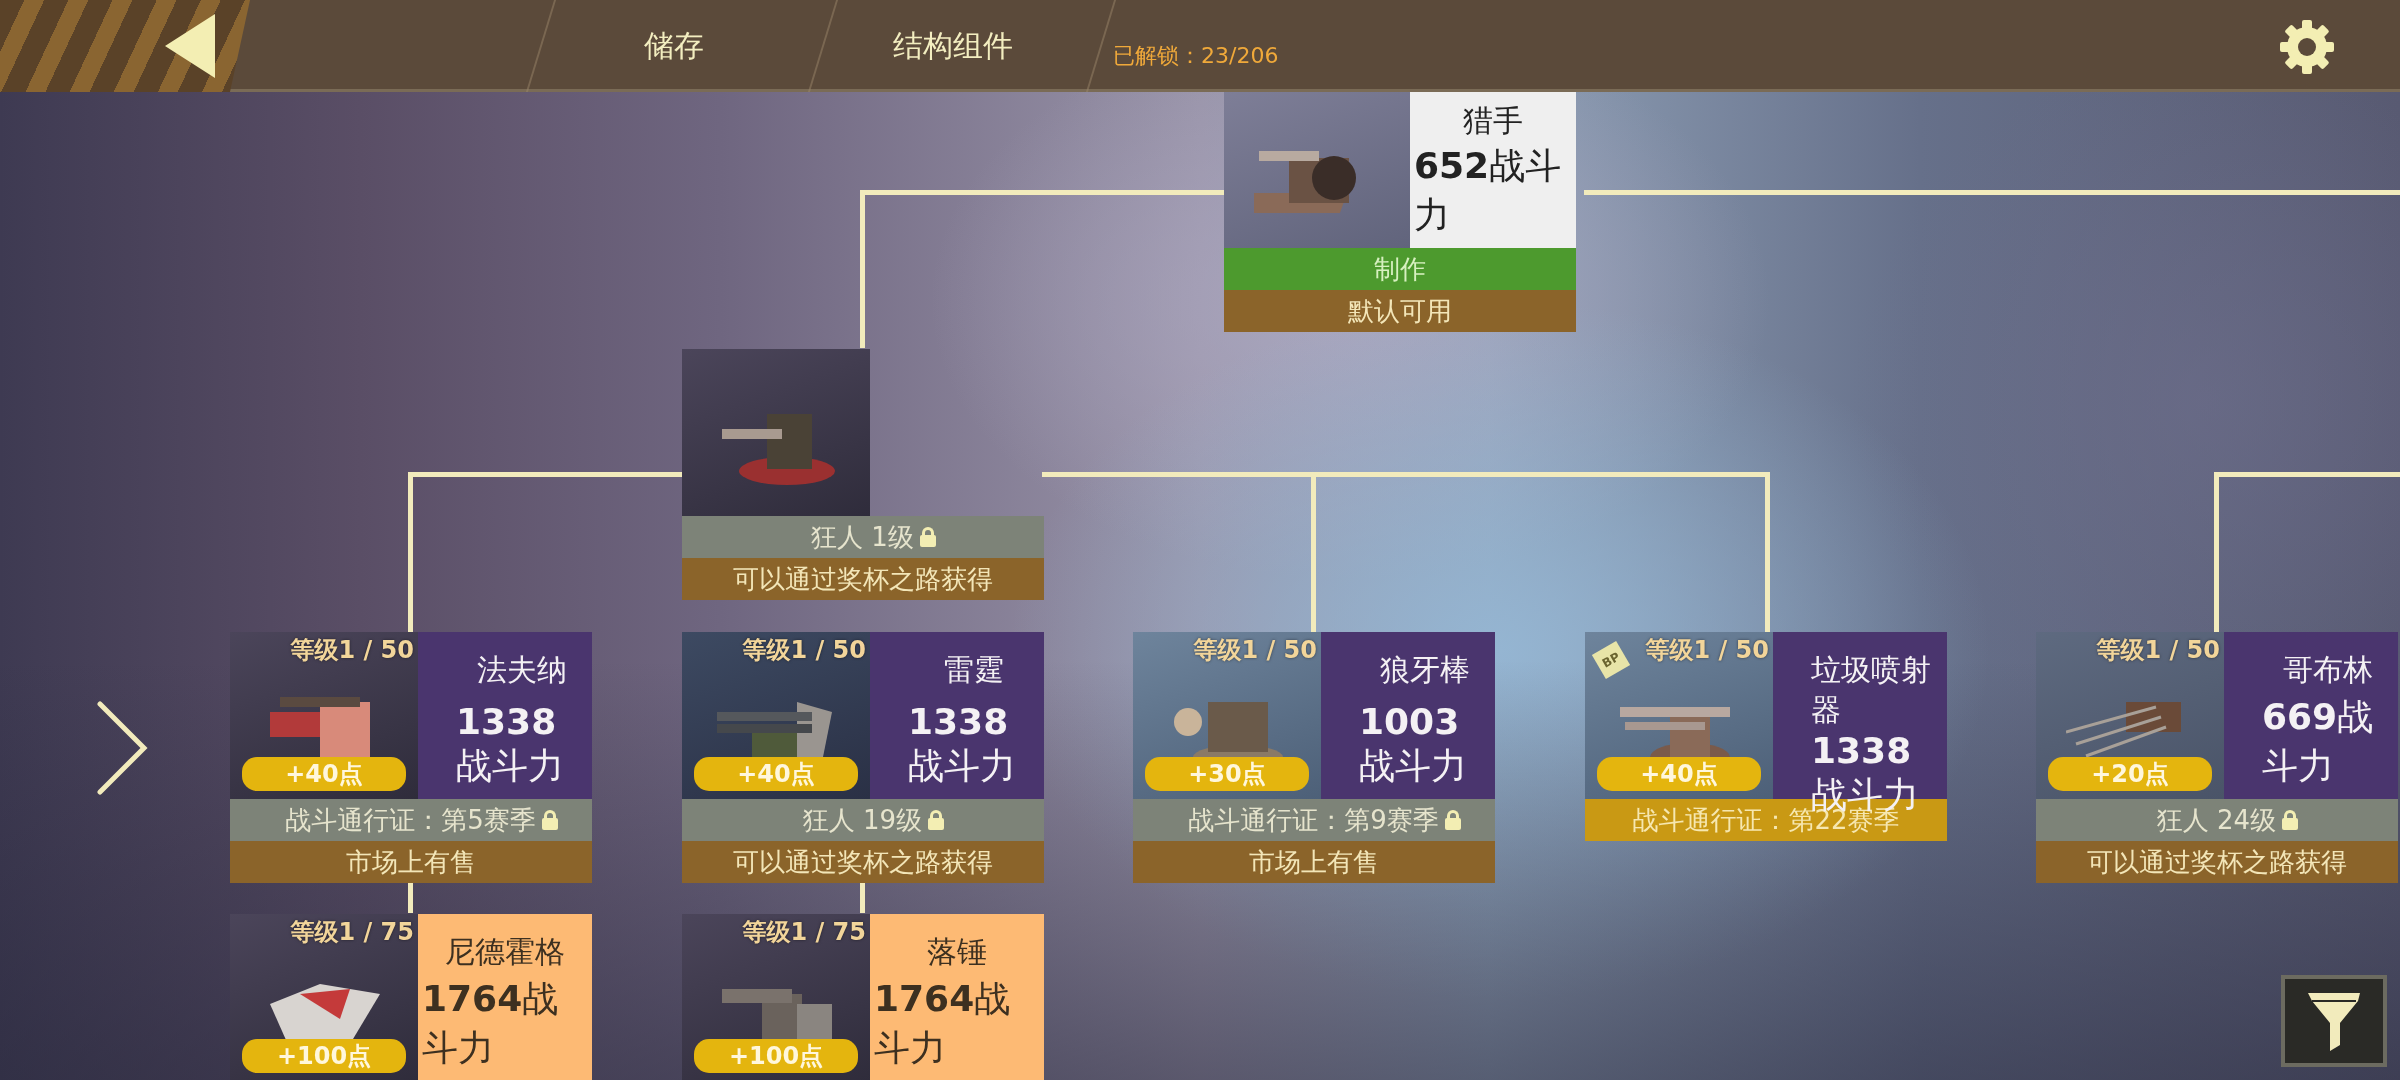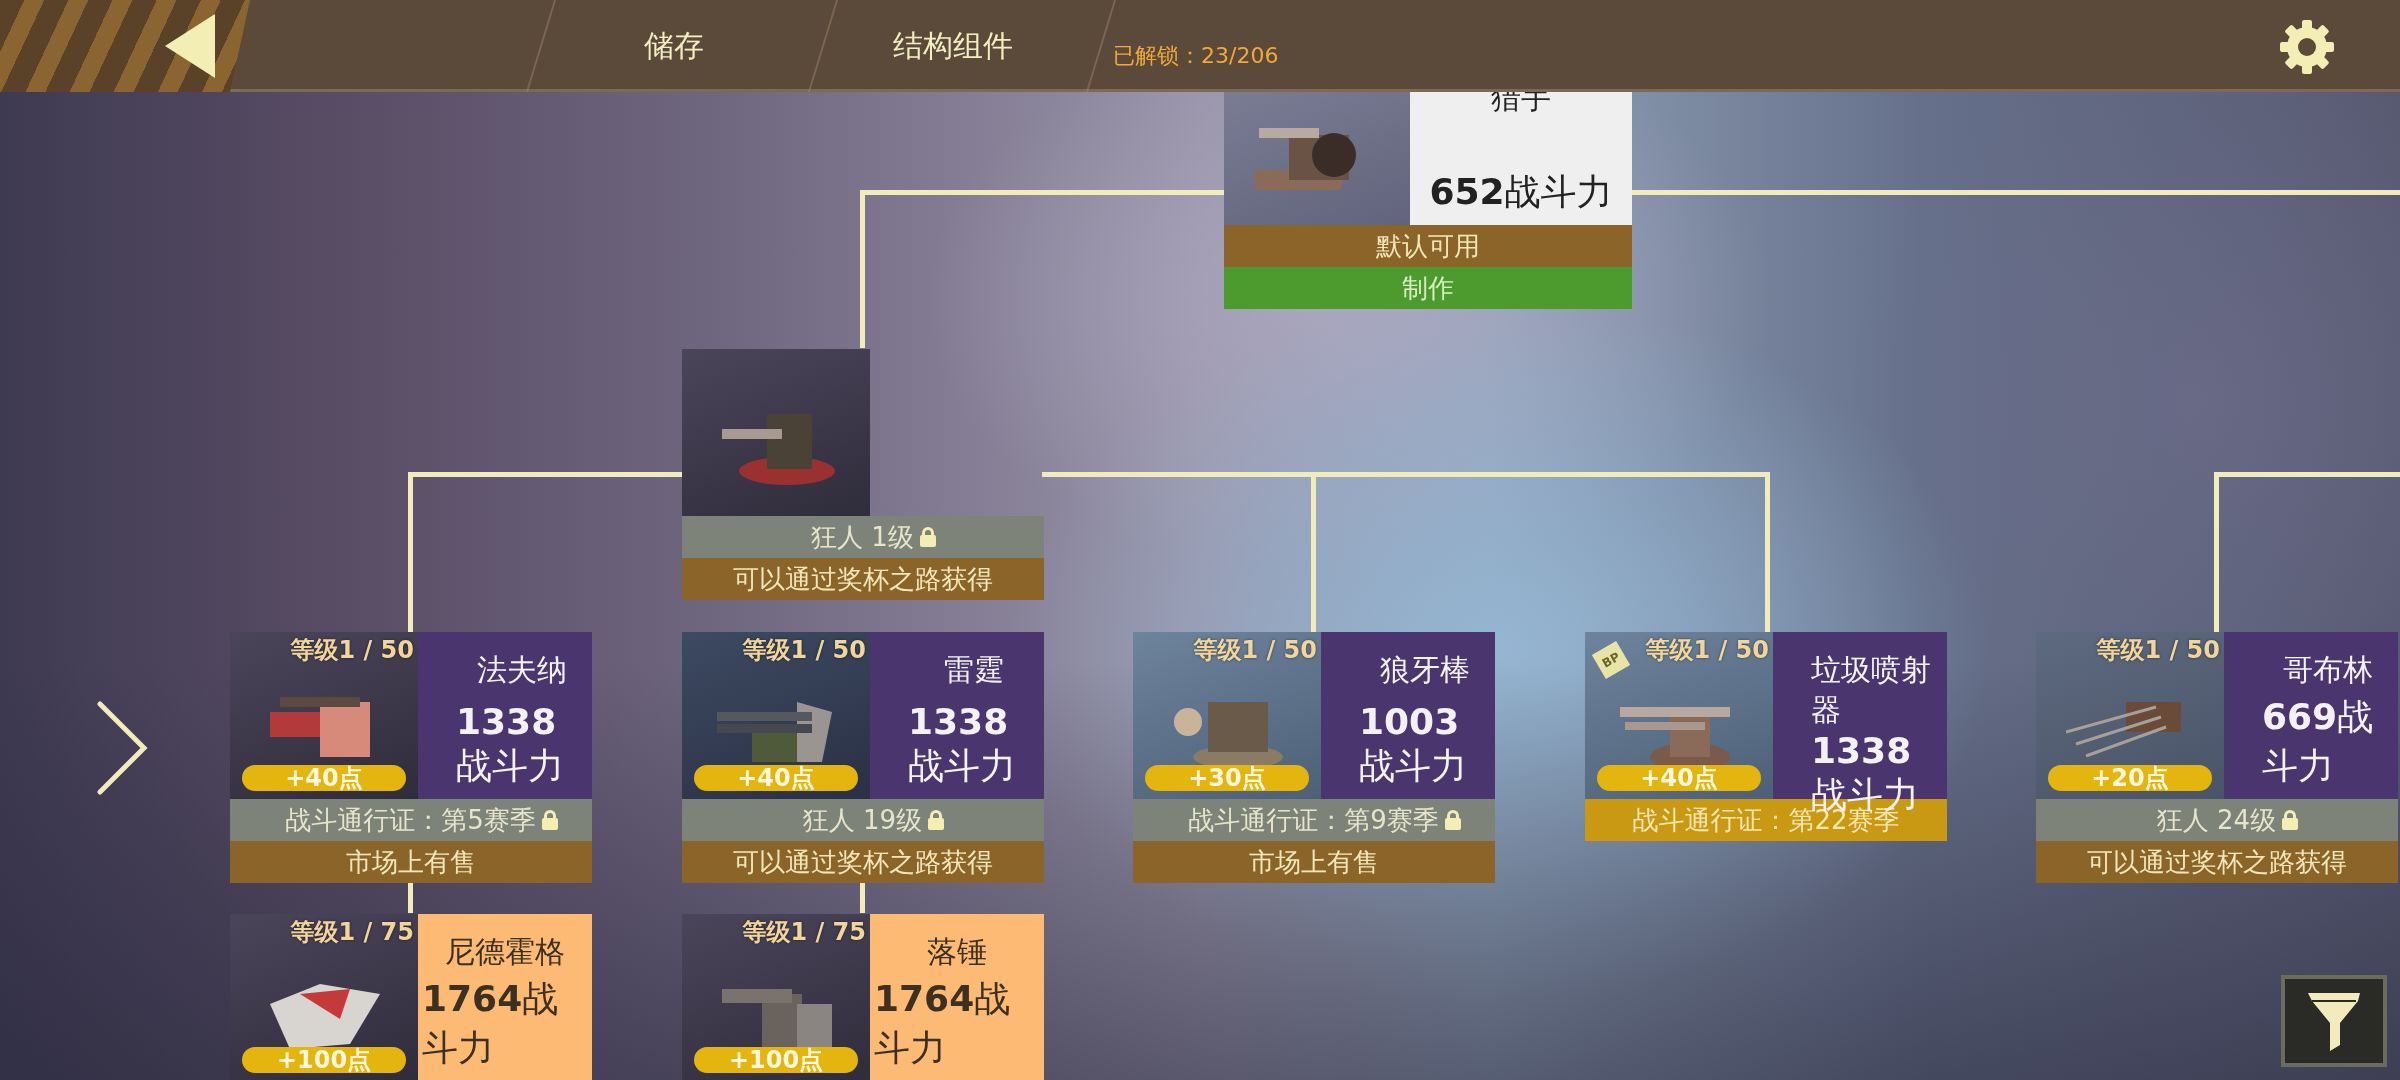--- a/index.html
+++ b/index.html
@@ -98,21 +98,21 @@
   }
   .lock::after {
     content: ""; position: absolute; left: 0; top: 8px; width: 16px; height: 12px; background: #f3eeb3; border-radius: 2px;
   }
 
   .level {
     position: absolute; right: 4px; top: 2px; font-size: 24px; font-weight: 700; color: #f2d59a;
     text-shadow: 0 0 3px rgba(0,0,0,0.5);
   }
   .points {
-    position: absolute; left: 12px; bottom: 8px; width: 164px; height: 26px; border-radius: 15px;
+    position: absolute; left: 12px; bottom: 8px; width: 164px; height: 34px; border-radius: 15px;
     background: #e4b50e; color: #fff7dc; font-size: 24px; font-weight: 700;
     display: flex; align-items: center; justify-content: center;
   }
   .bp {
     position: absolute; left: 12px; top: 14px; width: 28px; height: 28px;
     background: #e8e4a8; transform: rotate(-30deg); font-size: 12px; color: #6b6430; font-weight: 700;
     display: flex; align-items: center; justify-content: center;
   }
   .weapon {
     position: absolute; left: 30px; top: 50px; width: 130px; height: 90px;
@@ -163,37 +163,37 @@
 <div class="line h" style="left:410px;top:472px;width:272px;"></div>
 <div class="line h" style="left:1042px;top:472px;width:728px;"></div>
 <div class="line v" style="left:408px;top:472px;height:160px;"></div>
 <div class="line v" style="left:1311px;top:472px;height:160px;"></div>
 <div class="line v" style="left:1765px;top:472px;height:160px;"></div>
 <div class="line h" style="left:2214px;top:472px;width:186px;"></div>
 <div class="line v" style="left:2214px;top:472px;height:160px;"></div>
 <div class="line v" style="left:408px;top:883px;height:30px;"></div>
 <div class="line v" style="left:860px;top:883px;height:30px;"></div>
 
-<div class="card" style="left:1224px;top:60px;width:408px;">
+<div class="card" style="left:1224px;top:83px;width:352px;">
   <div class="top" style="height:165px;">
     <div class="thumb light" style="width:186px;height:165px;">
       <svg class="weapon" viewBox="0 0 130 90">
           <rect x="15" y="60" width="100" height="20" fill="#8a6a58" transform="skewX(-20)"></rect>
           <rect x="35" y="25" width="60" height="45" fill="#6a5244"></rect>
           <circle cx="80" cy="45" r="22" fill="#3a2d28"></circle>
           <rect x="5" y="18" width="60" height="10" fill="#b8aaa0"></rect>
         </svg>
     </div>
     <div class="info white">
       <div class="name">猎手</div>
       <div class="power"><b>652</b><span>战斗力</span></div>
     </div>
   </div>
+  <div class="row green">制作</div>
   <div class="row brown">默认可用</div>
-  <div class="row green">制作</div>
 </div>
 
 <div class="card" style="left:682px;top:349px;">
   <div class="top">
     <div class="thumb">
       <svg class="weapon" viewBox="0 0 130 90">
           <ellipse cx="75" cy="72" rx="48" ry="14" fill="#9a3030"></ellipse>
           <rect x="55" y="15" width="45" height="55" fill="#4a4236"></rect>
           <rect x="10" y="30" width="60" height="10" fill="#a89a90"></rect>
         </svg>

